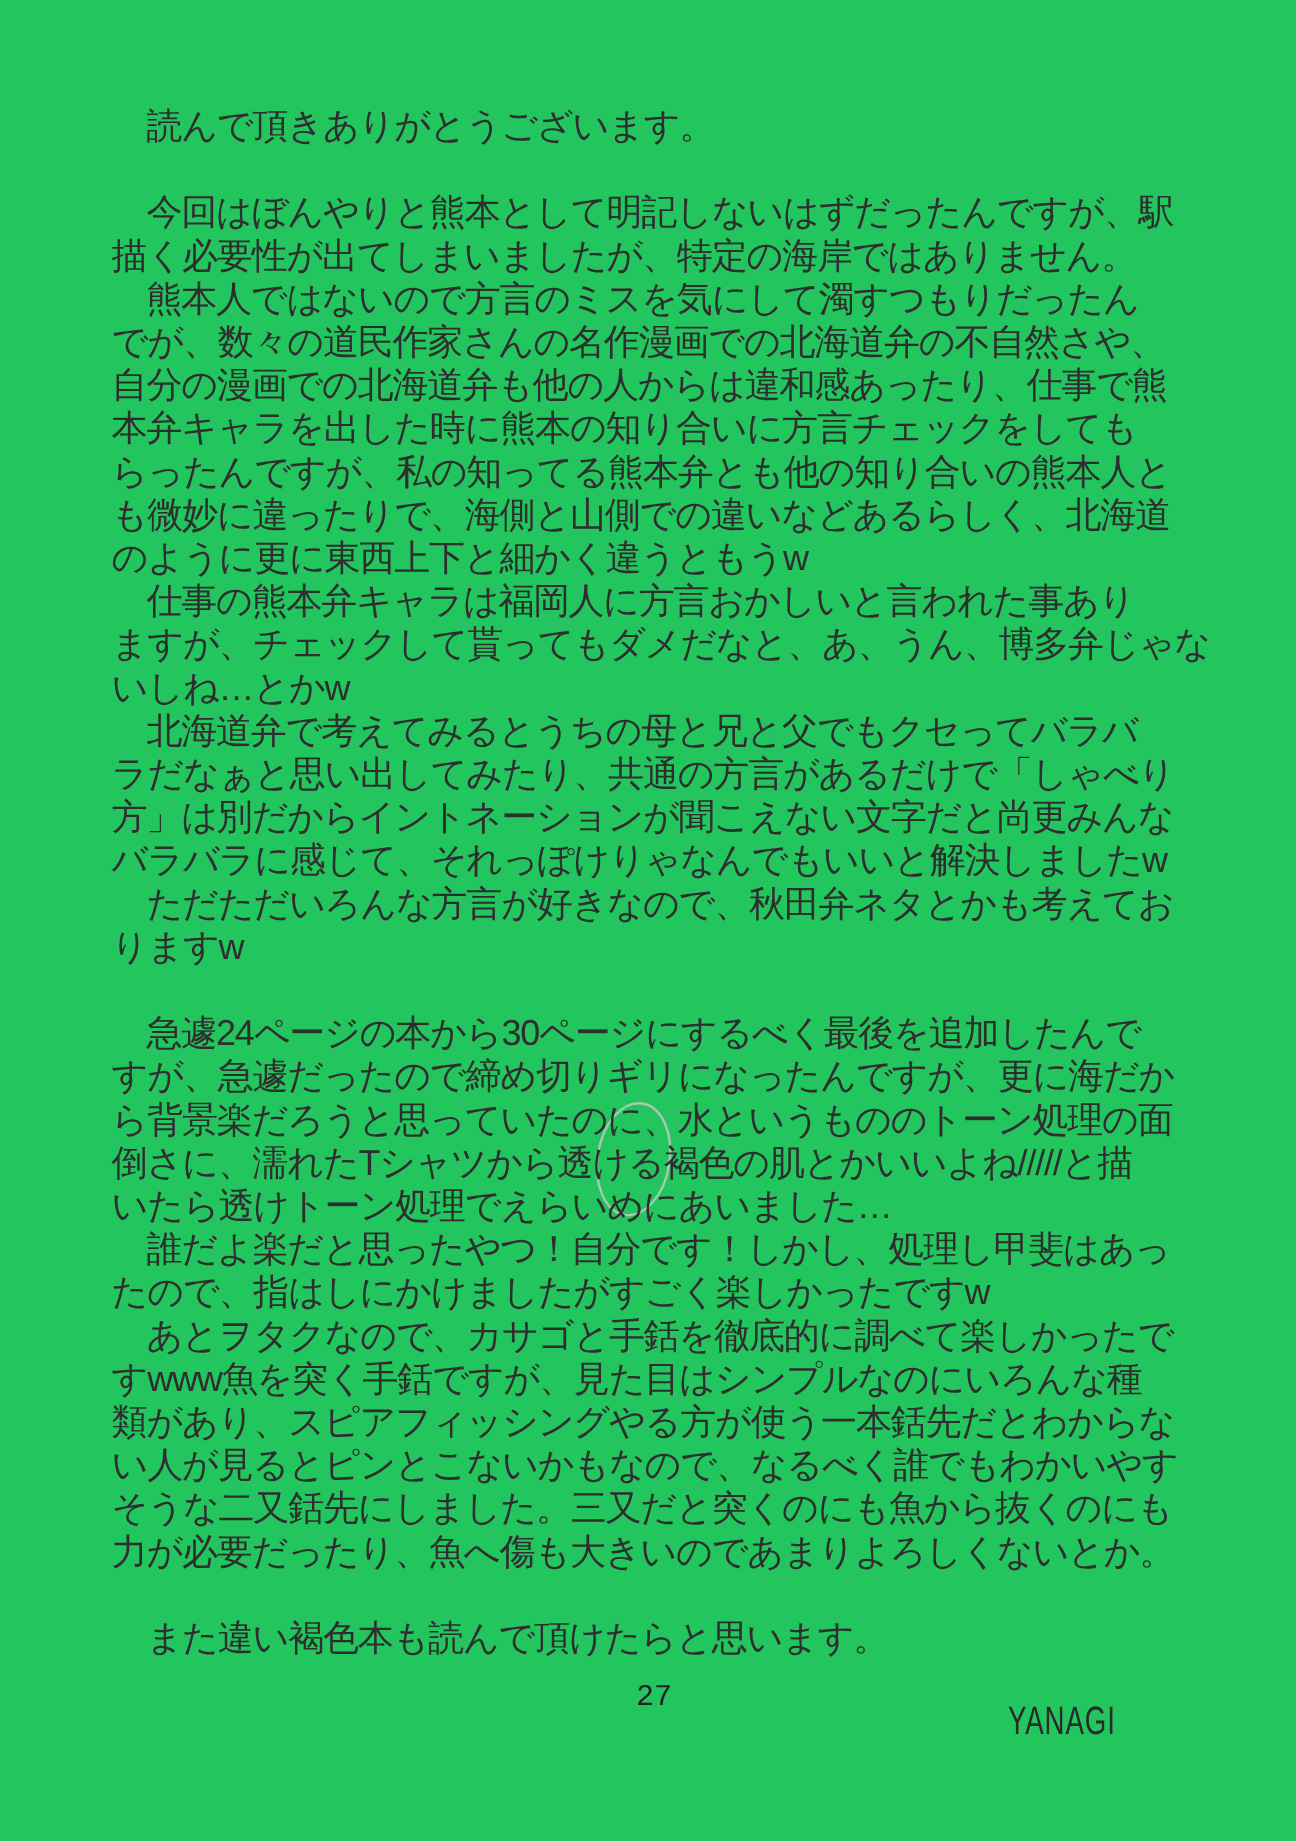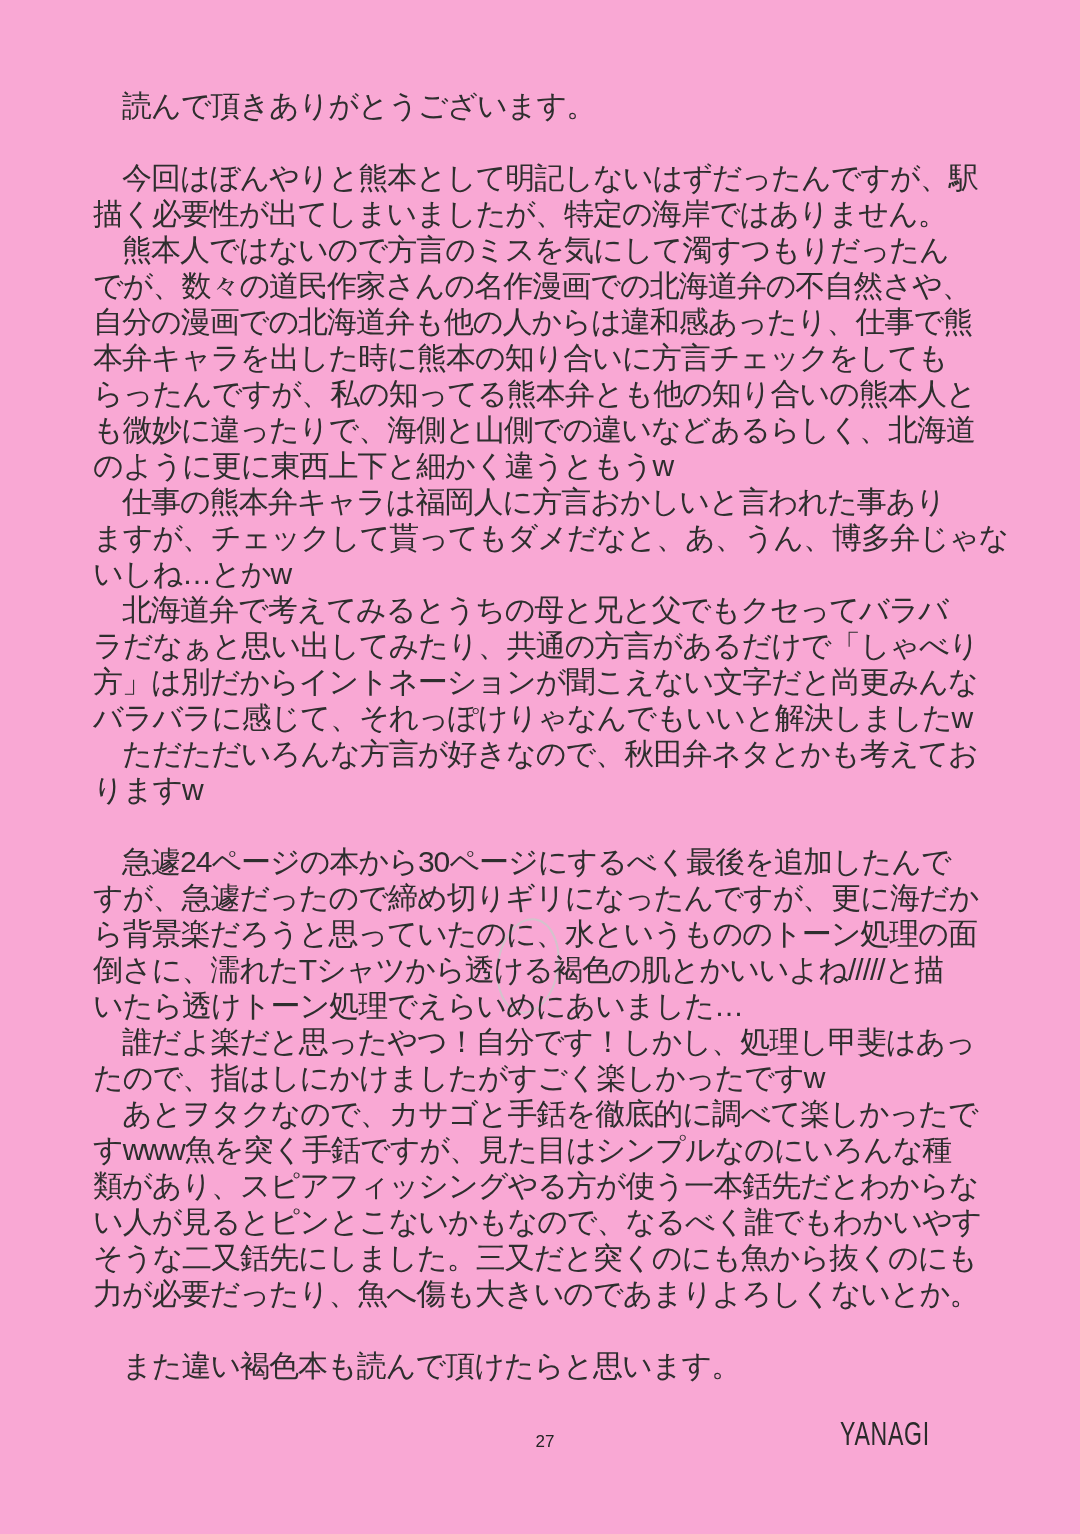--- a/index.html
+++ b/index.html
@@ -4,21 +4,21 @@
 <style>
   html, body {
     margin: 0;
     padding: 0;
     background: #ffffff;
   }
   .page {
     position: relative;
     width: 1080px;
     height: 1534px;
-    background: #f9a8d4;
+    background: #22c55e;
     overflow: hidden;
     font-family: "Liberation Sans", "DejaVu Sans", sans-serif;
   }
   .afterword-text {
     position: absolute;
     left: 93px;
     top: 88px;
     width: 910px;
     font-size: 30px;
     line-height: 36px;
@@ -32,25 +32,25 @@
   }
   .artifact-svg {
     position: absolute;
     left: 468px;
     top: 896px;
     pointer-events: none;
   }
   .page-number {
     position: absolute;
     left: 495px;
-    top: 1432px;
+    top: 1400px;
     width: 100px;
     text-align: center;
-    font-family: Liberation Sans, sans-serif;
-    font-size: 17px;
+    font-family: Liberation Mono, monospace;
+    font-size: 25px;
     color: #222222;
   }
   .author-signature {
     position: absolute;
     left: 840px;
     top: 1415px;
     font-size: 33px;
     color: #2a2a2a;
     letter-spacing: 1px;
     transform: scaleX(0.7);

